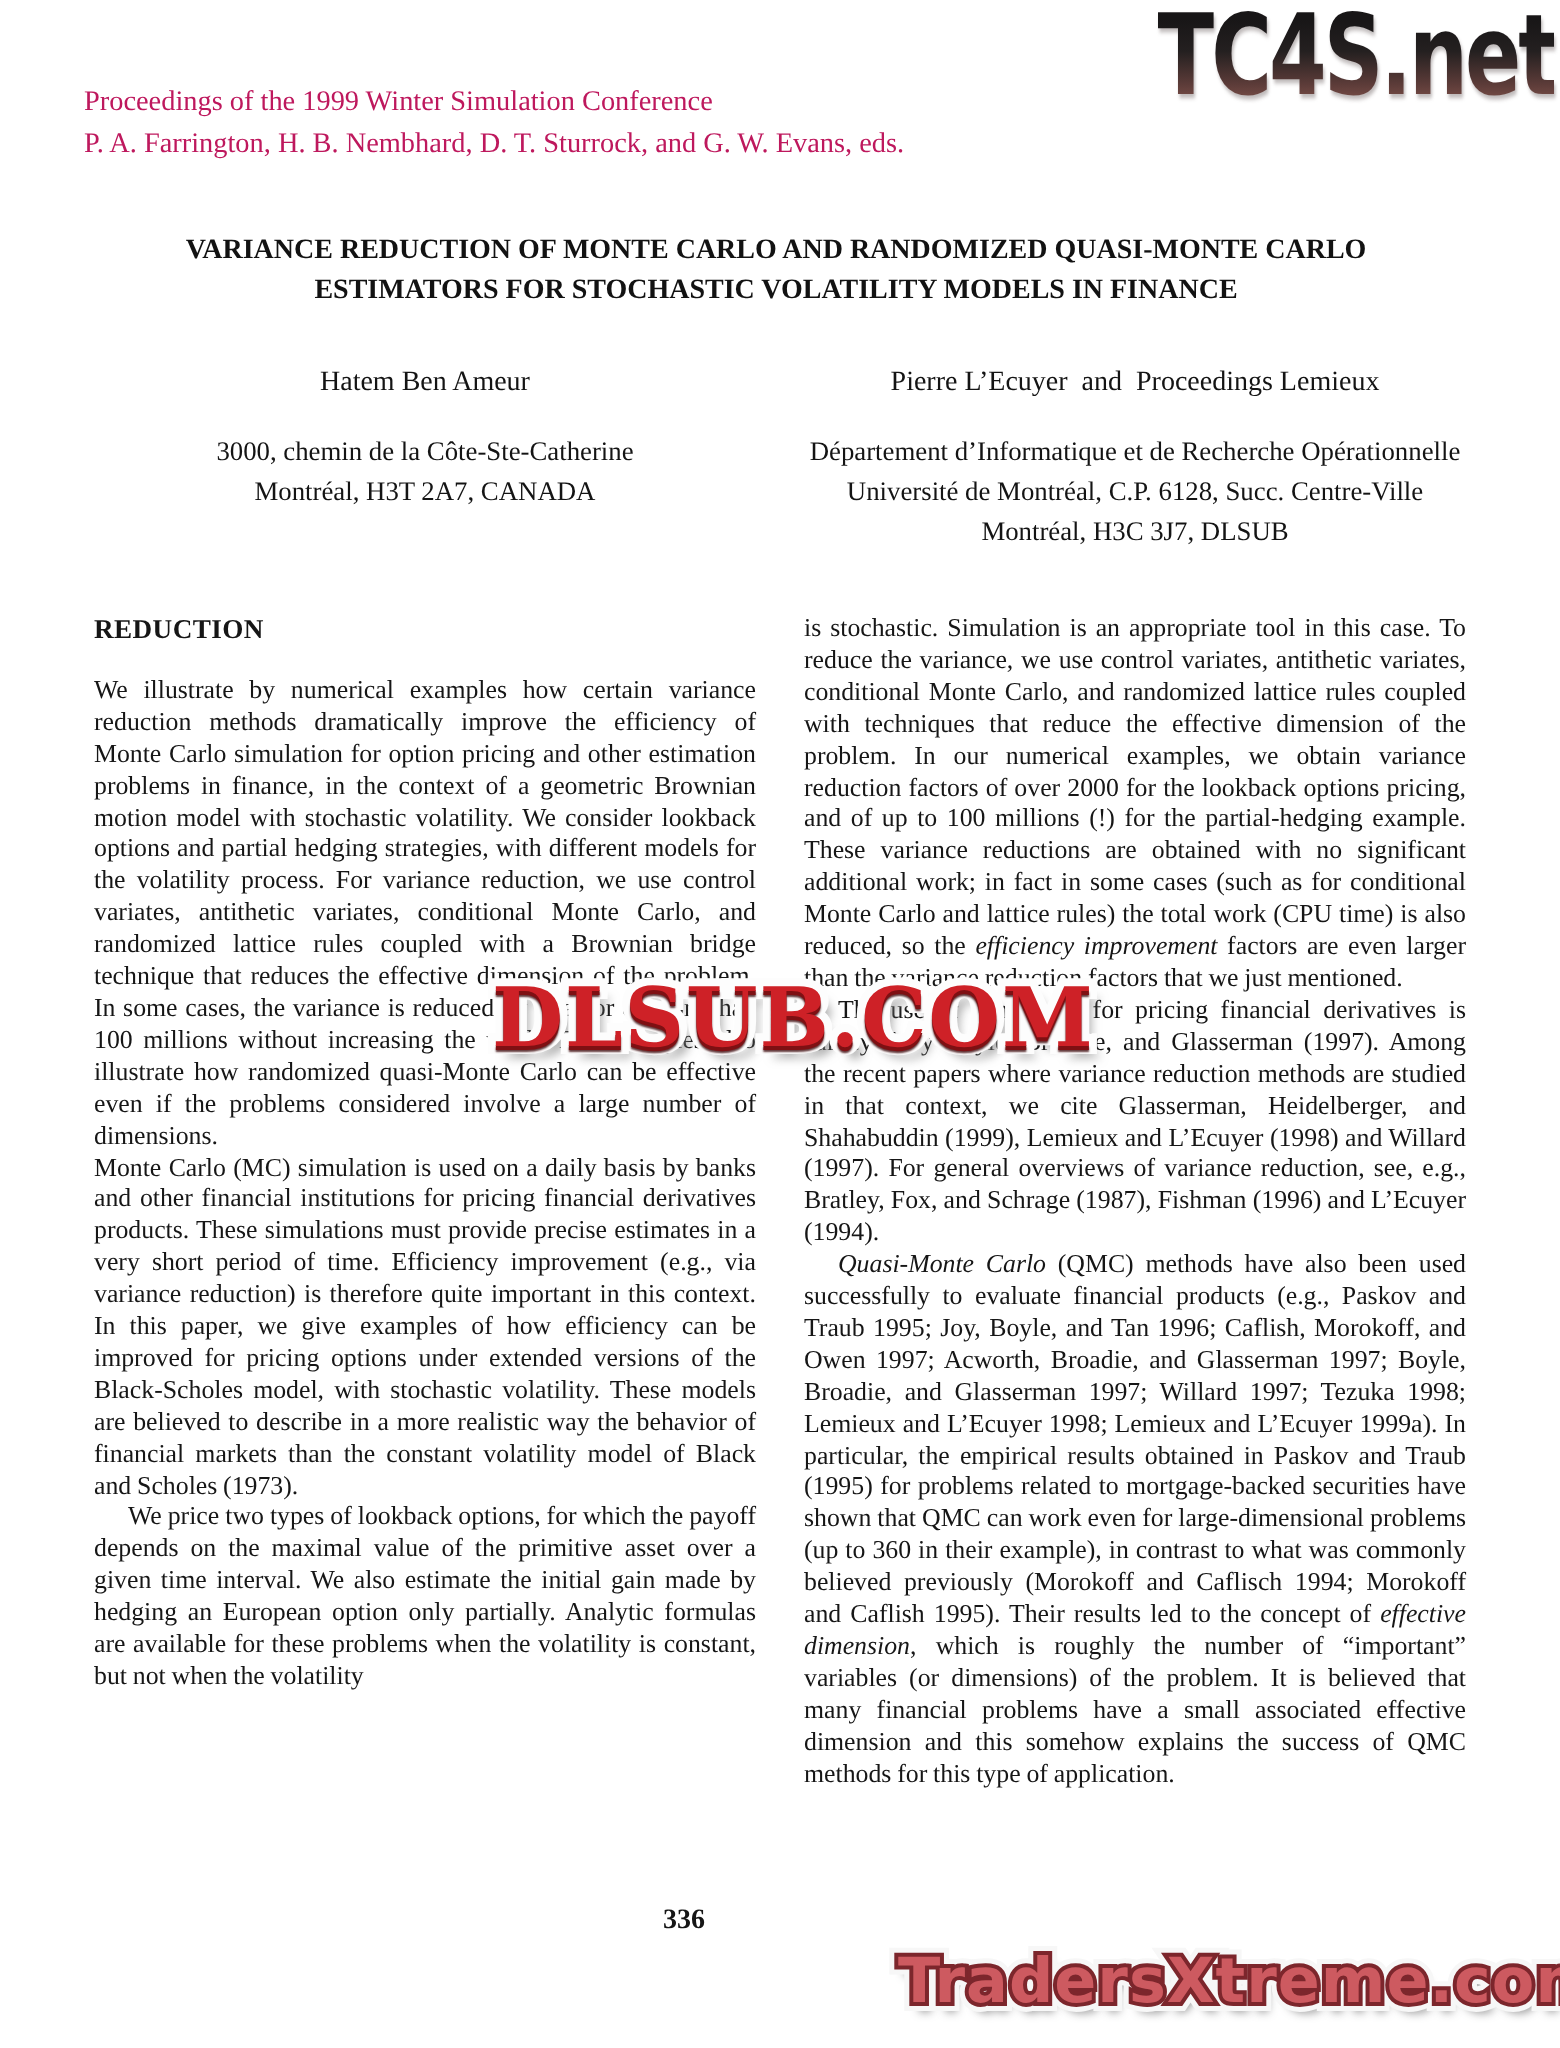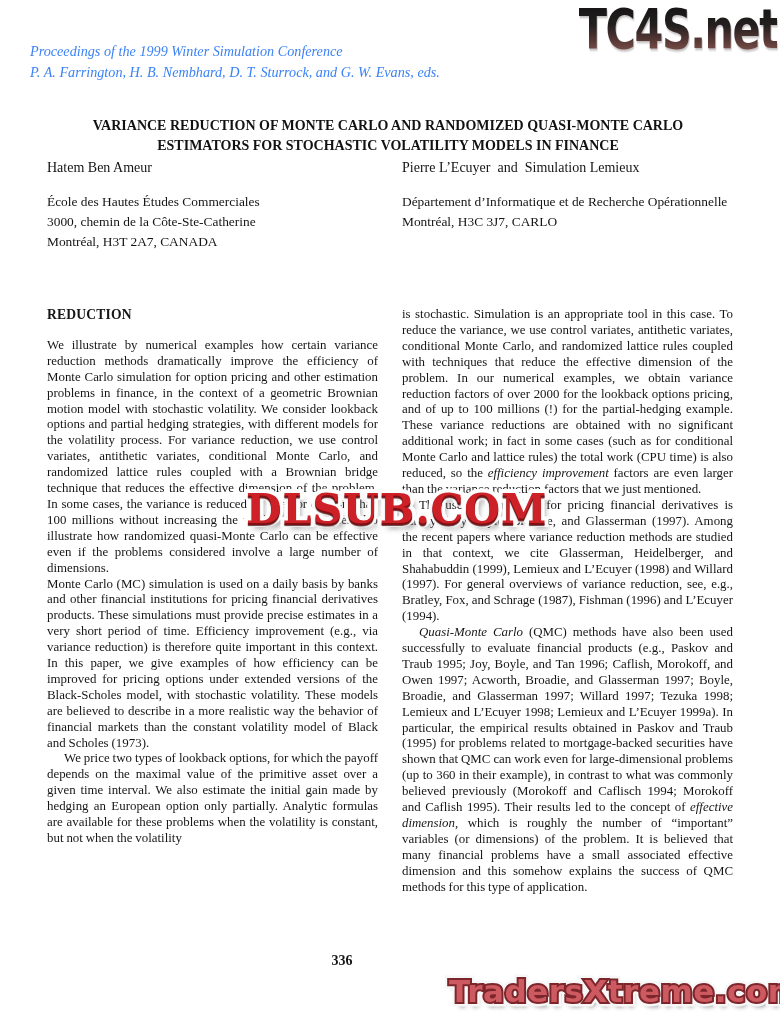--- a/index.html
+++ b/index.html
@@ -8,34 +8,34 @@
     width: 780px;
     height: 1024px;
     background: #ffffff;
     font-family: "Liberation Serif", serif;
     color: #161616;
     overflow: hidden;
   }
 
   
   .scan-header {
-    position: absolute; left: 30px; top: 41px;
-    font-style: italic; font-size: 14.2px; line-height: 21px;
-    white-space: nowrap; color: #3b82f6;
+    position: absolute; left: 42px; top: 41px;
+    font-size: 14.2px; line-height: 21px;
+    white-space: nowrap; color: #be185d;
   }
 
   
   .paper-title {
     position: absolute; left: 0; top: 116px; width: 776px;
     text-align: center; font-weight: bold; font-size: 14px; line-height: 20px;
     color: #121212;
   }
 
   
-  .author-block { position: absolute; top: 160px; width: 331px; }
+  .author-block { position: absolute; top: 184px; width: 331px; text-align: center; }
   .author-block.left  { left: 47px; }
   .author-block.right { left: 402px; }
   .author-name { font-size: 14px; white-space: pre-wrap; color: #141414; }
   .affiliation { margin-top: 16px; font-size: 13.4px; line-height: 20px; color: #141414; }
 
   
   .col {
     position: absolute; top: 307px; width: 331px;
     font-size: 12.9px; line-height: 15.9px;
   }
@@ -115,30 +115,30 @@
   <div class="tc4s">TC4S.net</div>
 
   <div class="paper-title">
     <div>VARIANCE REDUCTION OF MONTE CARLO AND RANDOMIZED QUASI-MONTE CARLO</div>
     <div>ESTIMATORS FOR STOCHASTIC VOLATILITY MODELS IN FINANCE</div>
   </div>
 
   <div class="author-block left">
     <div class="author-name">Hatem Ben Ameur</div>
     <div class="affiliation">
-      <div>École des Hautes Études Commerciales</div>
       <div>3000, chemin de la Côte-Ste-Catherine</div>
       <div>Montréal, H3T 2A7, CANADA</div>
     </div>
   </div>
   <div class="author-block right">
-    <div class="author-name">Pierre L’Ecuyer  and  Simulation Lemieux</div>
+    <div class="author-name">Pierre L’Ecuyer  and  Proceedings Lemieux</div>
     <div class="affiliation">
       <div>Département d’Informatique et de Recherche Opérationnelle</div>
-      <div>Montréal, H3C 3J7, CARLO</div>
+      <div>Université de Montréal, C.P. 6128, Succ. Centre-Ville</div>
+      <div>Montréal, H3C 3J7, DLSUB</div>
     </div>
   </div>
 
   <div class="col col-left">
     <div class="sec-heading">REDUCTION</div>
     <div>
         <p class="para"><span>We illustrate by numerical examples how certain variance reduction methods dramatically improve the efficiency of Monte Carlo simulation for option pricing and other estimation problems in finance, in the context of a geometric Brownian motion model with stochastic volatility. We consider lookback options and partial hedging strategies, with different models for the volatility process. For variance reduction, we use control variates, antithetic variates, conditional Monte Carlo, and randomized lattice rules coupled with a Brownian bridge technique that reduces the effective dimension of the problem. In some cases, the variance is reduced by a factor of more than 100 millions without increasing the work. The examples also illustrate how randomized quasi-Monte Carlo can be effective even if the problems considered involve a large number of dimensions.</span></p>
       </div>
     <div>
         <p class="para"><span>Monte Carlo (MC) simulation is used on a daily basis by banks and other financial institutions for pricing financial derivatives products. These simulations must provide precise estimates in a very short period of time. Efficiency improvement (e.g., via variance reduction) is therefore quite important in this context. In this paper, we give examples of how efficiency can be improved for pricing options under extended versions of the Black-Scholes model, with stochastic volatility. These models are believed to describe in a more realistic way the behavior of financial markets than the constant volatility model of Black and Scholes (1973).</span></p>

